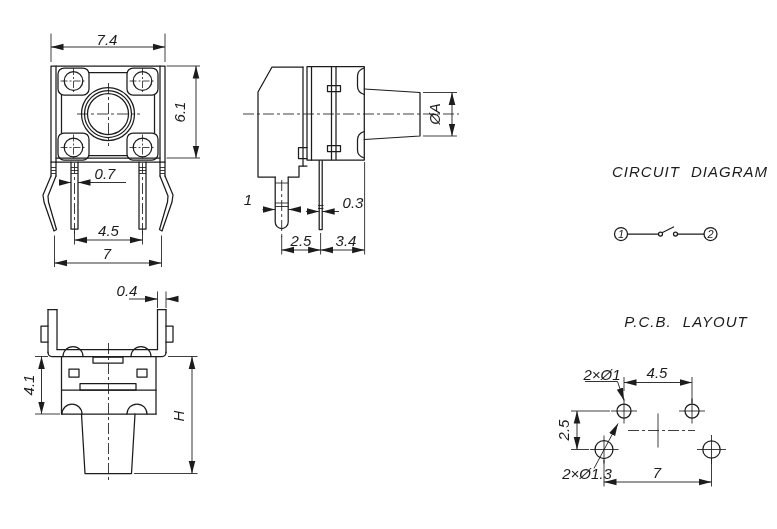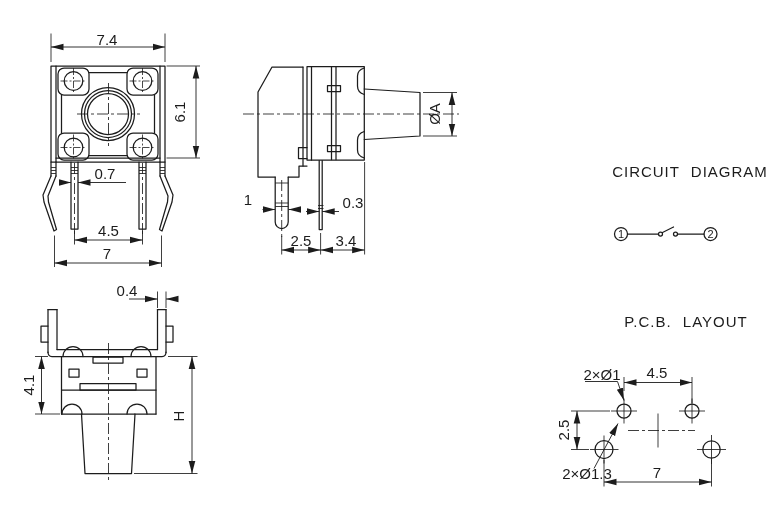--- a/index.html
+++ b/index.html
@@ -1,17 +1,17 @@
 <!DOCTYPE html>
 <html><head>
 <meta charset="utf-8">
 <style>
   html,body{margin:0;padding:0;background:#ffffff;}
   .stage{position:relative;width:777px;height:529px;background:#ffffff;overflow:hidden;
-         font-family:"Liberation Sans", sans-serif;}
+         font-family:"Liberation Sans", sans-serif;font-style:italic;}
   svg{position:absolute;left:0;top:0;}
   .obj{stroke:#1c1c1c;stroke-width:1.25;fill:none;stroke-linecap:round;stroke-linejoin:round;}
   .thin{stroke:#1c1c1c;stroke-width:0.85;fill:none;}
   .cl{stroke:#1c1c1c;stroke-width:0.85;fill:none;stroke-dasharray:11 3 3 3;}
   .cls{stroke:#1c1c1c;stroke-width:0.8;fill:none;stroke-dasharray:7 2 2 2;}
   .dim{stroke:#1c1c1c;stroke-width:0.9;fill:none;}
   text{fill:#1c1c1c;font-family:"Liberation Sans", sans-serif;font-size:15px;}
   .title{font-size:15px;letter-spacing:1px;word-spacing:6px;}
   .term{font-size:11px;}
 </style>

